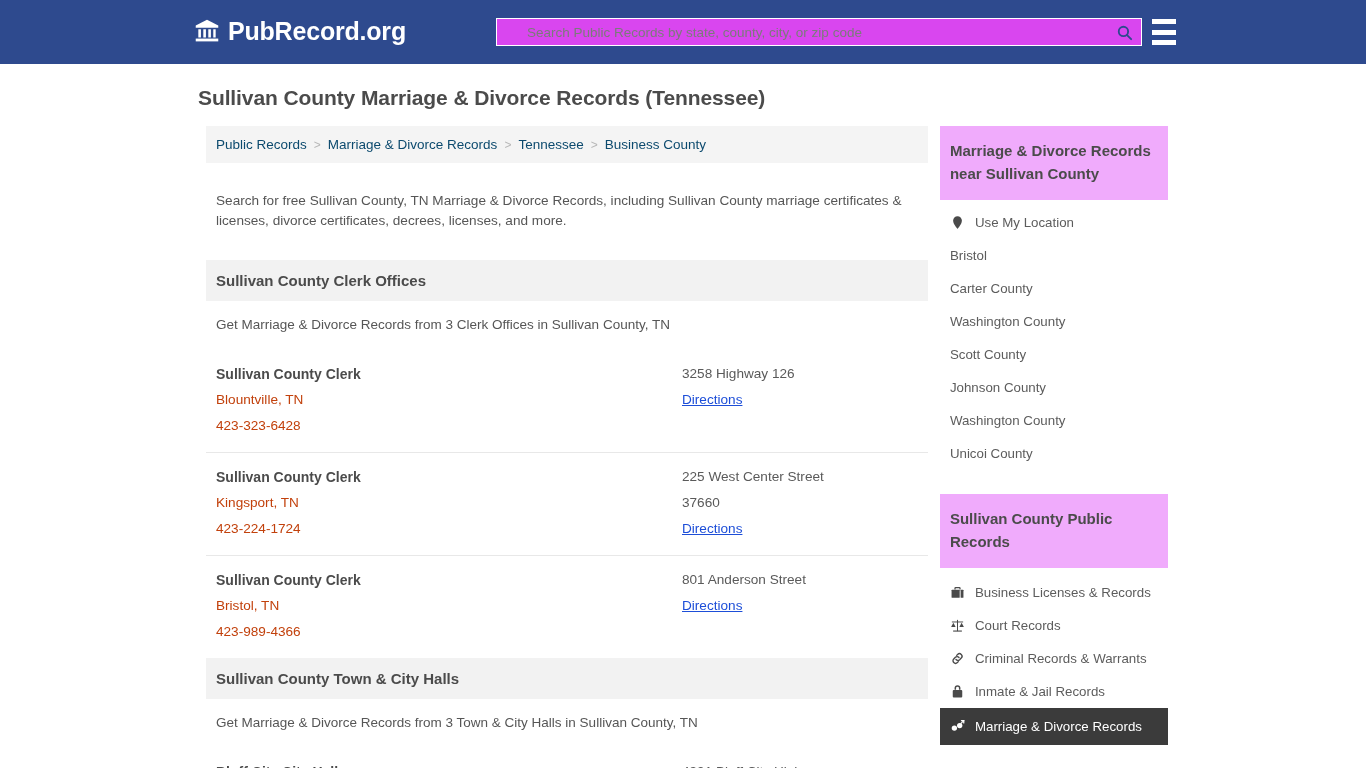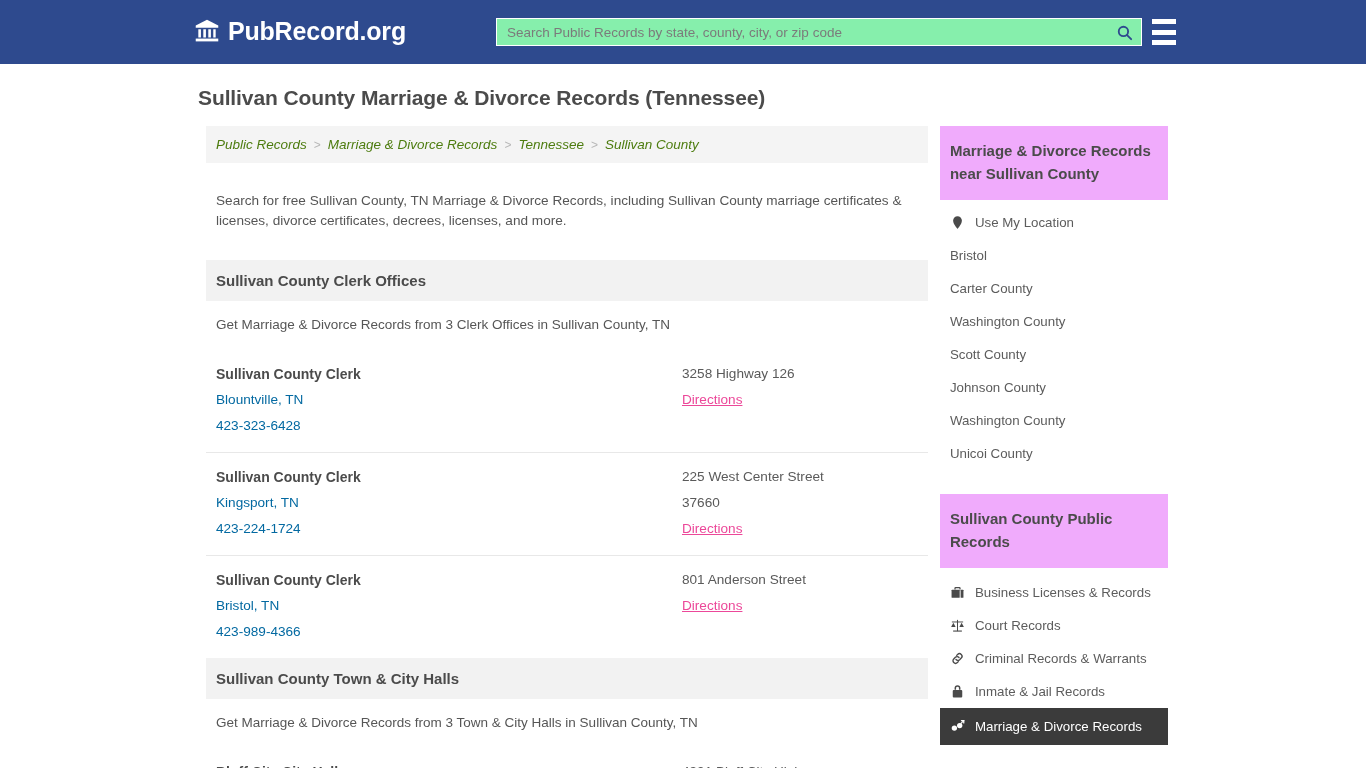--- a/index.html
+++ b/index.html
@@ -46,25 +46,26 @@
     letter-spacing: -0.2px;
     line-height: 28px;
     white-space: nowrap;
   }
   .search-wrap {
     position: absolute;
     left: 496px;
     top: 18px;
     width: 646px;
     height: 28px;
-    background: #86efac;
+    background: #d946ef;
     display: flex;
     align-items: flex-start;
     border: 1px solid #ffffff;
     box-sizing: border-box;
+    padding-left: 20px;
   }
   .search-input {
     flex: 1;
     height: 100%;
     border: 0;
     outline: 0;
     padding: 0 10px;
     font-family: "Liberation Sans", sans-serif;
     font-size: 13.5px;
     color: #333333;
@@ -126,21 +127,21 @@
   .breadcrumb {
     background: #f4f4f4;
     padding: 11px 10px;
     font-size: 13.5px;
     color: #666666;
     display: flex;
     align-items: center;
     flex-wrap: wrap;
     gap: 0;
   }
-  .crumb { color: #4d7c0f; text-decoration: none; cursor: pointer; font-style: italic; }
+  .crumb { color: #0c4a6e; text-decoration: none; cursor: pointer; }
   .crumb-sep { color: #b7b7b7; margin: 0 7px; font-size: 12px; }
 
   .intro {
     font-size: 13.6px;
     line-height: 20px;
     color: #565656;
     padding: 14px 10px 16px 10px;
     max-width: 712px;
   }
 
@@ -166,31 +167,31 @@
   .office-left { width: 466px; }
   .office-right { flex: 1; }
   .office-name {
     font-size: 14px;
     font-weight: bold;
     color: #4b4b4b;
     line-height: 26px;
   }
   .office-line {
     font-size: 13.6px;
-    color: #0369a1;
+    color: #c2410c;
     line-height: 26px;
   }
   .office-addr {
     font-size: 13.6px;
     color: #5a5a5a;
     line-height: 26px;
   }
   .directions {
     font-size: 13.6px;
-    color: #ec4899;
+    color: #1d4ed8;
     line-height: 26px;
     text-decoration: underline;
     cursor: pointer;
     display: inline-block;
   }
 
   
   .side-card-head {
     background: #f0abfc;
     padding: 13px 10px 15px 10px;
@@ -274,21 +275,21 @@
 
     <div class="main-col">
 
       <div class="breadcrumb">
         <a class="crumb" href="#">Public Records</a>
         <span class="crumb-sep">&gt;</span>
         <a class="crumb" href="#">Marriage &amp; Divorce Records</a>
         <span class="crumb-sep">&gt;</span>
         <a class="crumb" href="#">Tennessee</a>
         <span class="crumb-sep">&gt;</span>
-        <a class="crumb" href="#">Sullivan County</a>
+        <a class="crumb" href="#">Business County</a>
       </div>
 
       <p class="intro">Search for free Sullivan County, TN Marriage &amp; Divorce Records, including Sullivan County marriage certificates &amp; licenses, divorce certificates, decrees, licenses, and more.</p>
 
       <div>
         <div class="section-head">Sullivan County Clerk Offices</div>
         <div class="section-sub">Get Marriage &amp; Divorce Records from 3 Clerk Offices in Sullivan County, TN</div>
 
         <div class="office-row first">
           <div class="office-left">

